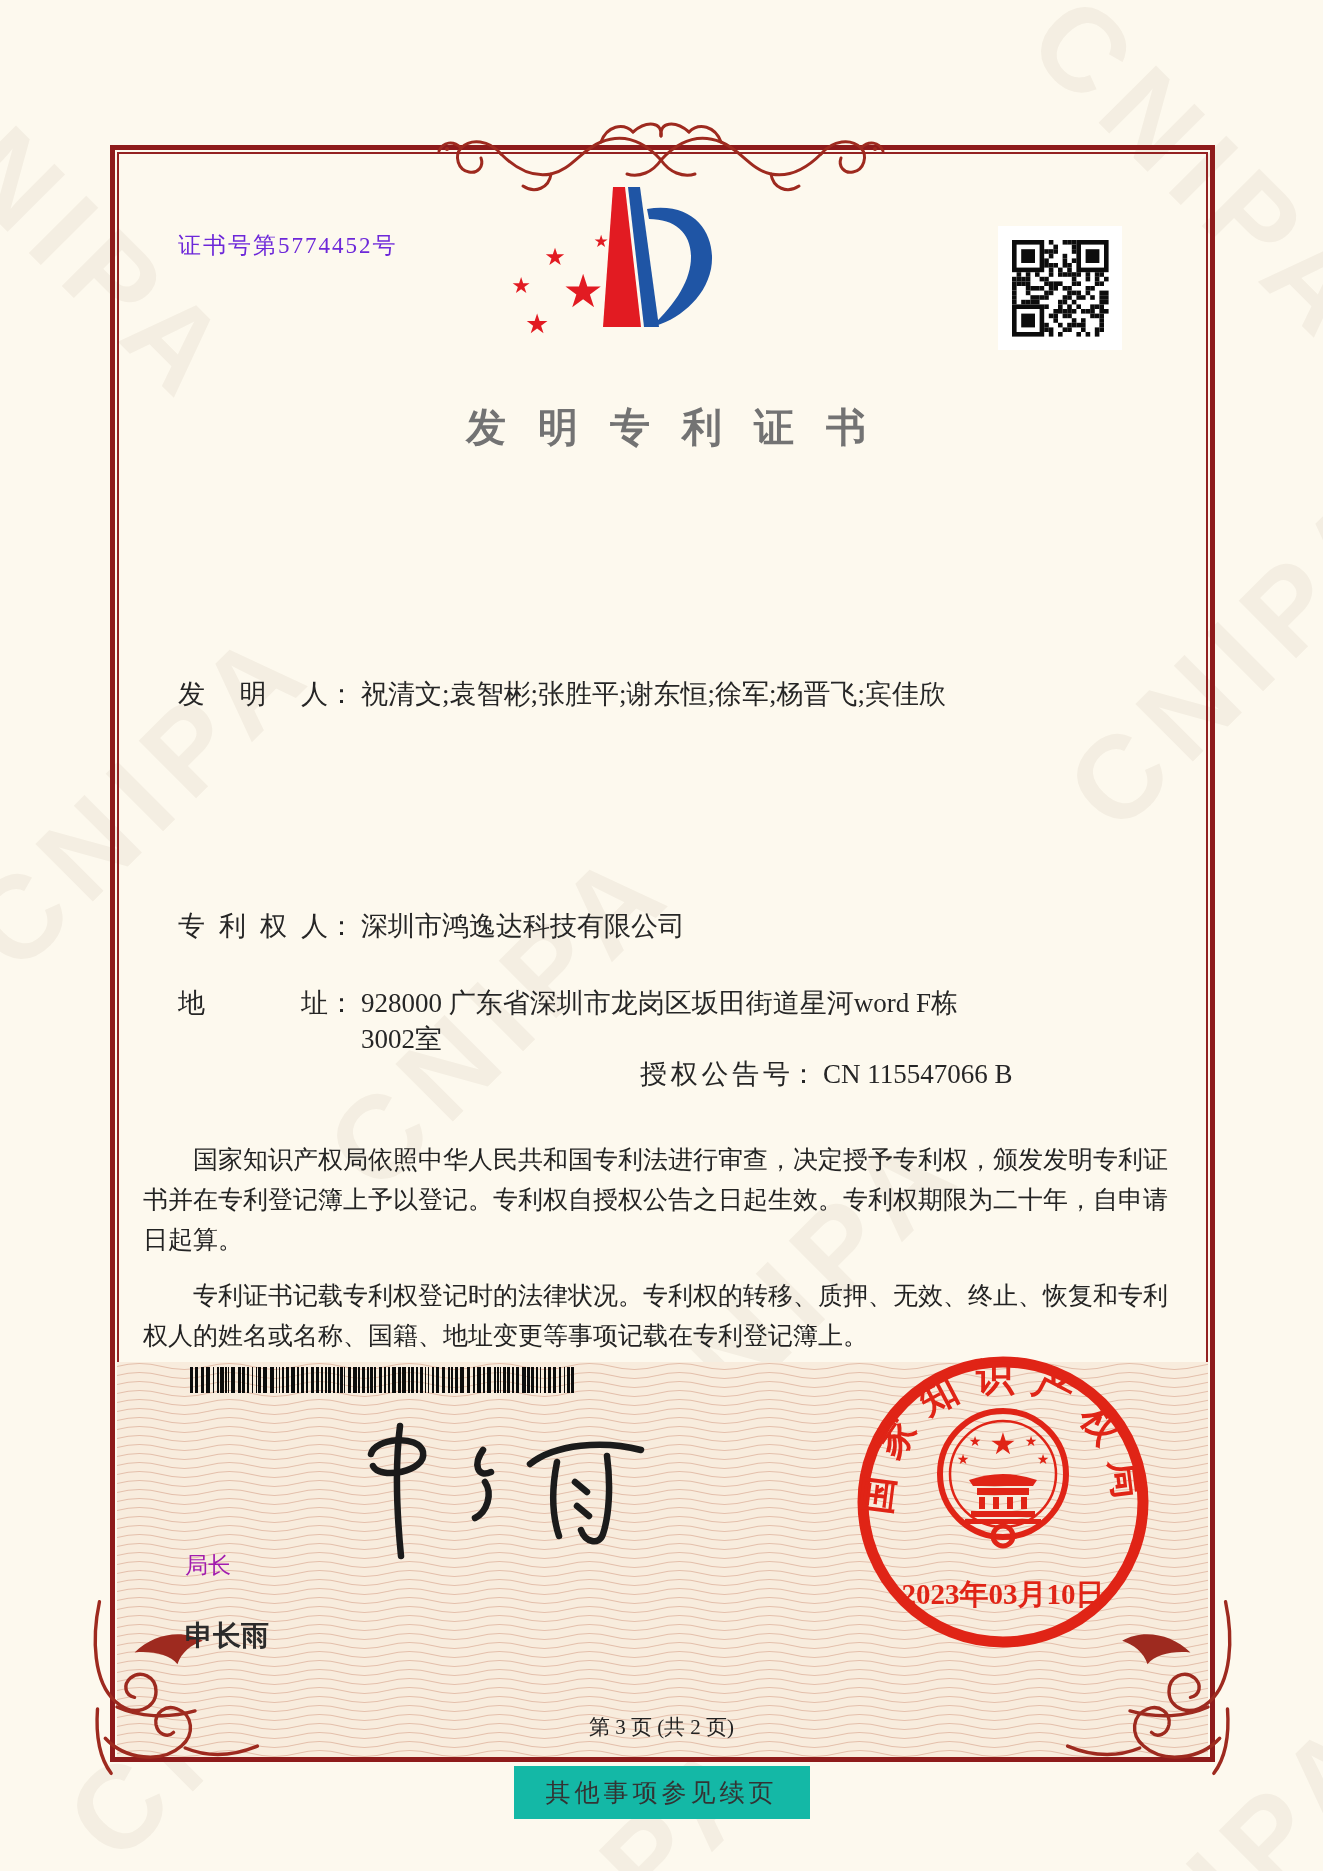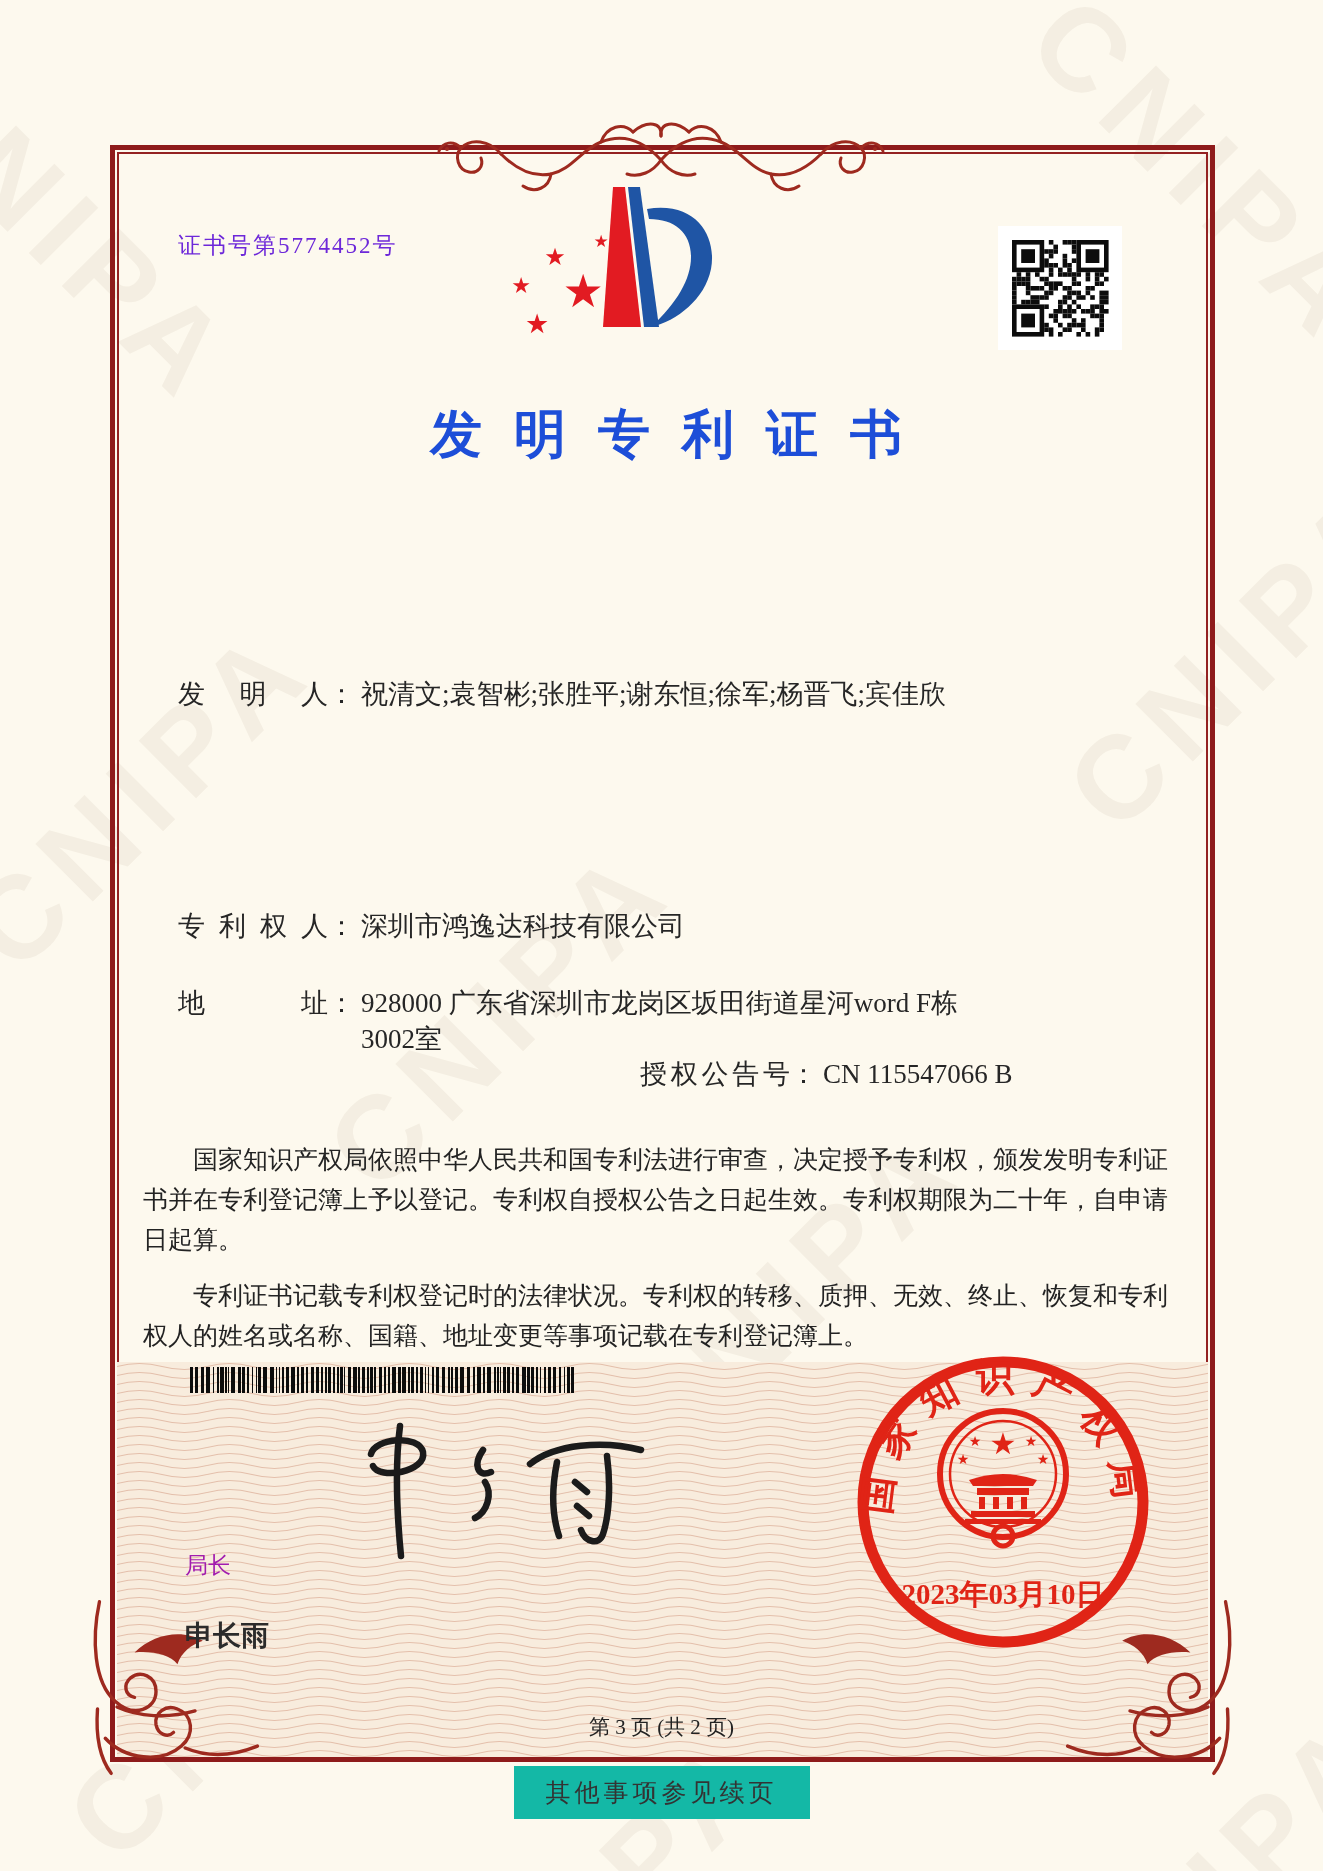--- a/index.html
+++ b/index.html
@@ -10,22 +10,22 @@
       transform-origin:0 0;pointer-events:none;z-index:0;}
   .frame{position:absolute;left:110px;top:145px;width:1095px;height:1607px;
          border:5px solid #8e1b1b;z-index:1;}
   .frame-inner{position:absolute;left:2px;top:2px;right:2px;bottom:2px;border:2px solid #942222;}
   .wave-band{position:absolute;left:117px;top:1362px;z-index:1;}
   .deco{position:absolute;z-index:3;}
   .cert-no{position:absolute;left:178px;top:230px;font-size:23px;letter-spacing:2px;color:#6d28d9;z-index:4;}
   .logo{position:absolute;left:465px;top:175px;z-index:4;}
   .qr-box{position:absolute;left:998px;top:226px;width:124px;height:124px;background:#ffffff;z-index:4;}
   .qr-box svg{position:absolute;left:14px;top:14px;}
-  .doc-title{position:absolute;left:0;top:400px;width:100%;text-align:center;font-size:52px;
-             font-weight:700;letter-spacing:32px;padding-left:41px;box-sizing:border-box;color:#1d4ed8;z-index:4;}
+  .doc-title{position:absolute;left:0;top:400px;width:100%;text-align:center;font-size:40px;
+             font-weight:700;letter-spacing:32px;padding-left:41px;box-sizing:border-box;color:#737373;z-index:4;}
   .field{position:absolute;left:178px;font-size:27px;line-height:36px;z-index:4;white-space:nowrap;}
   .flabel{display:inline-block;width:150px;text-align:justify;text-align-last:justify;vertical-align:top;}
   .fcolon{display:inline-block;vertical-align:top;margin-right:6px;}
   .fvalue{display:inline-block;max-width:690px;vertical-align:top;white-space:normal;}
   .w-addr{max-width:648px;}
   .paras{position:absolute;left:143px;top:1140px;width:1042px;font-size:25px;line-height:40px;
          color:#232323;z-index:2;}
   .paras p{margin:0 0 16px 0;text-indent:2em;}
   .barcode{position:absolute;left:190px;top:1367px;z-index:4;}
   .officer-title{position:absolute;left:185px;top:1550px;font-family:"Liberation Sans","DejaVu Sans",sans-serif;

